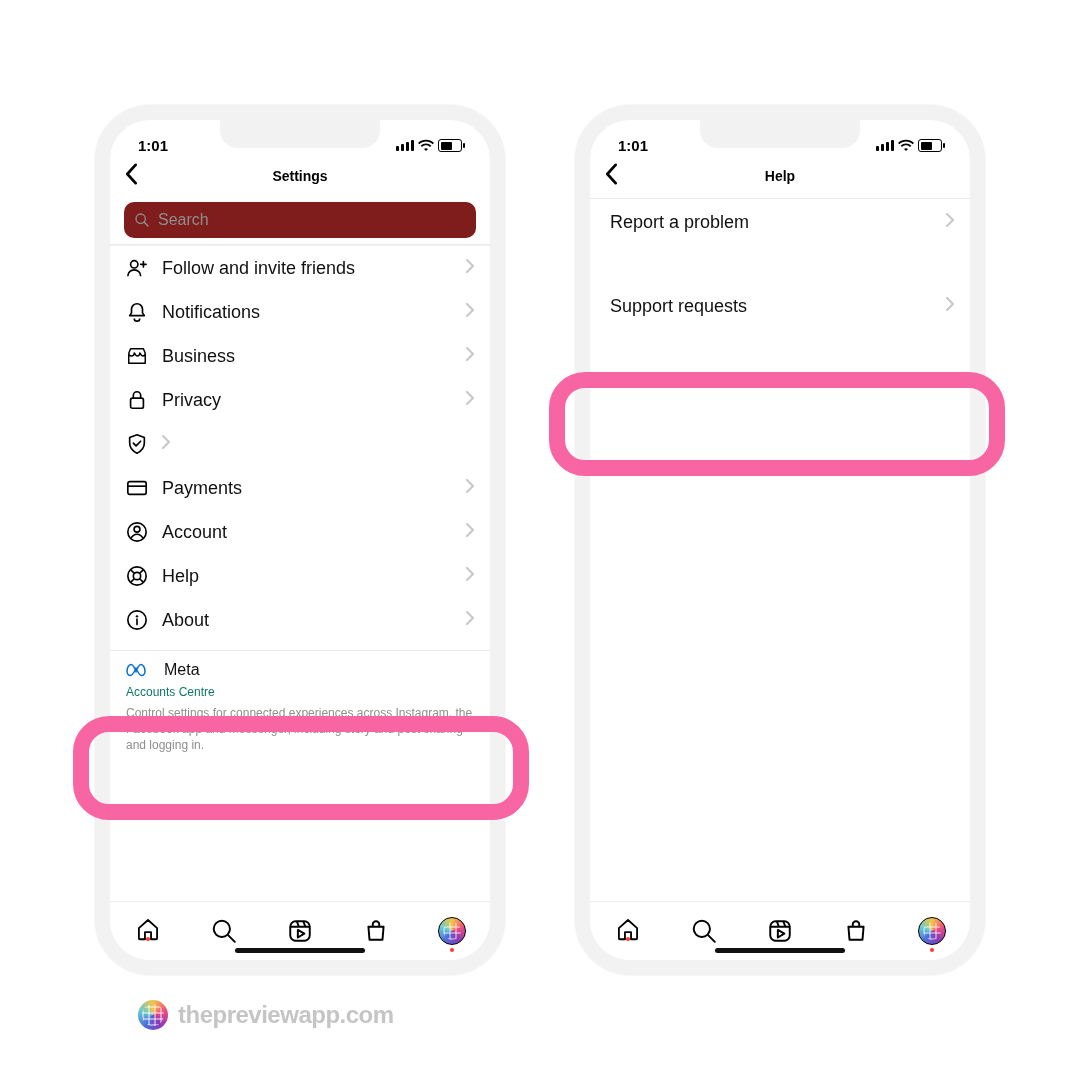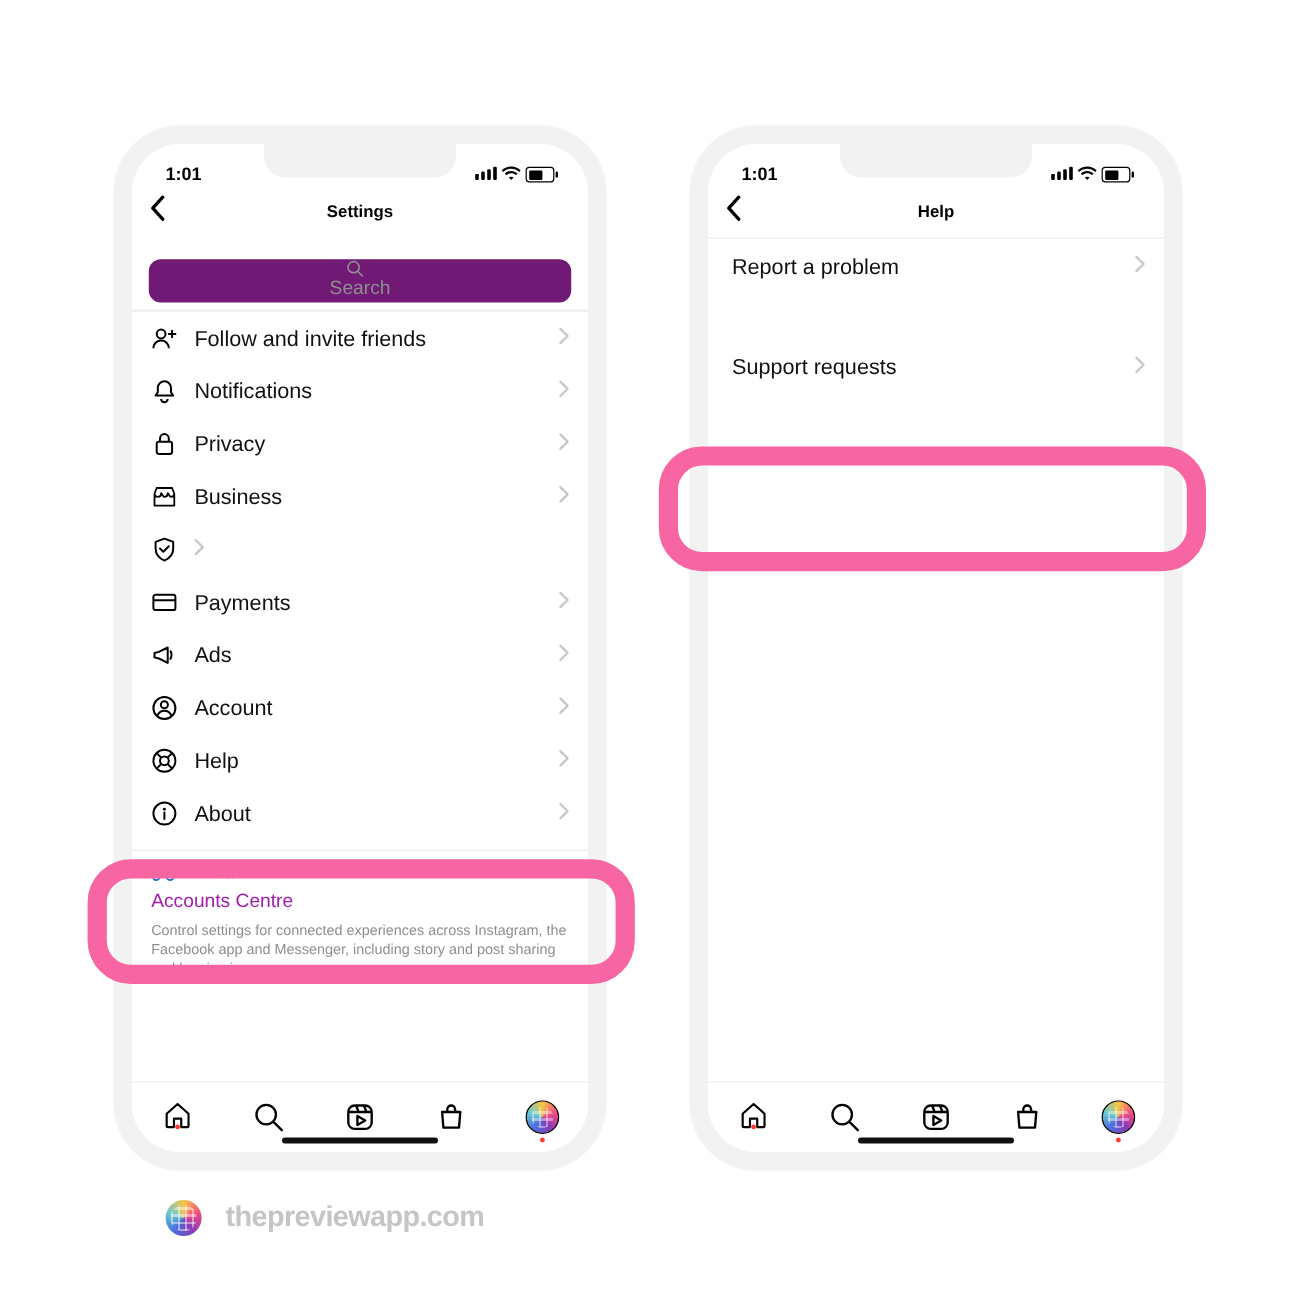--- a/index.html
+++ b/index.html
@@ -16,46 +16,46 @@
   .bars span:nth-child(2){height:7px;}
   .bars span:nth-child(3){height:9px;}
   .bars span:nth-child(4){height:11px;}
   .wifi{display:inline-block;}
   .battery{width:22px;height:11px;border:1.5px solid #000;border-radius:3px;position:relative;}
   .battery:after{content:"";position:absolute;right:-4px;top:2.5px;width:2.5px;height:5px;background:#000;border-radius:2px;}
   .battery-fill{position:absolute;left:1.5px;top:1.5px;bottom:1.5px;width:11px;background:#000;border-radius:1px;}
   .nav-header{position:relative;height:44px;display:flex;align-items:center;justify-content:center;}
   .nav-title{font-weight:600;font-size:14px;}
   .back-chevron{position:absolute;left:14px;top:50%;transform:translateY(-50%);}
-  .search-bar{margin:18px 14px 4px;height:36px;background:#701a75;border-radius:10px;display:flex;align-items:center;padding:0 10px;color:#8e8e8e;font-size:16px;flex-direction:column;}
+  .search-bar{margin:4px 14px 4px;height:36px;background:#7f1d1d;border-radius:10px;display:flex;align-items:center;padding:0 10px;color:#8e8e8e;font-size:16px;}
   .search-bar svg{flex:none;margin-right:8px;}
   .list{border-top:1px solid #f0f0f0;}
   .row{height:44px;display:flex;align-items:center;padding:0 16px;position:relative;}
   .row + .row{}
   .row-icon{width:22px;height:22px;margin-right:14px;flex:none;display:flex;align-items:center;justify-content:center;}
   .row-label{font-size:18px;flex:1;color:#111;}
   .chev{color:#c7c7cc;}
   .meta-block{padding:10px 16px 14px;}
   .meta-logo{display:flex;align-items:center;gap:18px;color:#0b6ec8;font-weight:500;}
   .meta-label{color:#111;font-weight:500;}
-  .accounts-centre{color:#a21caf;font-size:16px;margin-top:6px;}
+  .accounts-centre{color:#0f766e;font-size:12px;margin-top:6px;}
   .meta-desc{color:#8e8e8e;font-size:12px;line-height:1.35;margin-top:6px;}
   .tab-bar{position:absolute;bottom:0;left:0;right:0;height:58px;border-top:1px solid #eee;display:flex;align-items:center;justify-content:space-around;background:#fff;}
   .tab-bar .tab{width:28px;height:28px;display:flex;align-items:center;justify-content:center;}
   .home-dot{width:4px;height:4px;border-radius:50%;background:#ff3b30;position:relative;top:-4px;}
   .avatar-tab{width:26px;height:26px;border-radius:50%;background:conic-gradient(#f5c543,#ef4a81,#8a3ab9,#4b6edb,#69c9d0,#f5c543);border:1.5px solid #000;position:relative;}
   .avatar-tab:after{content:"";position:absolute;inset:4px;background:repeating-linear-gradient(0deg,rgba(255,255,255,0.4) 0 2px,transparent 2px 6px),repeating-linear-gradient(90deg,rgba(255,255,255,0.4) 0 2px,transparent 2px 6px);border-radius:50%;}
   .avatar-dot{position:absolute;left:50%;transform:translateX(-50%);bottom:-7px;width:4px;height:4px;background:#ff3b30;border-radius:50%;}
   .home-indicator{position:absolute;bottom:7px;left:50%;transform:translateX(-50%);width:130px;height:5px;background:#111;border-radius:3px;}
   .help-list .row{height:46px;padding:0 16px 0 20px;}
   .help-sep{height:38px;}
   .pink-highlight{position:absolute;border:16px solid #f765a3;border-radius:36px;pointer-events:none;}
   .pink1{left:73px;top:716px;width:424px;height:72px;}
   .pink2{left:549px;top:372px;width:424px;height:72px;}
-  .watermark{position:absolute;left:138px;top:1000px;display:flex;align-items:center;gap:20px;color:#c5c5c5;font-weight:700;font-size:24px;letter-spacing:-0.5px;justify-content:center;}
+  .watermark{position:absolute;left:138px;top:1000px;display:flex;align-items:center;gap:10px;color:#c5c5c5;font-weight:700;font-size:24px;letter-spacing:-0.5px;justify-content:center;}
   .wm-logo{width:30px;height:30px;border-radius:50%;background:conic-gradient(#f5c543,#ef4a81,#8a3ab9,#4b6edb,#69c9d0,#f5c543);position:relative;}
   .wm-logo:after{content:"";position:absolute;inset:4px;background:repeating-linear-gradient(0deg,rgba(255,255,255,0.45) 0 2px,transparent 2px 6px),repeating-linear-gradient(90deg,rgba(255,255,255,0.45) 0 2px,transparent 2px 6px);border-radius:50%;}
   .list .row:after{content:"";position:absolute;left:16px;right:0;bottom:0;height:1px;}
   .section-divider{height:1px;background:#eaeaea;margin:0;}
   .settings-top-border{border-top:1px solid #eaeaea;margin-top:6px}
 </style>
 </head>
 <body>
 
 <div class="stage">
@@ -115,70 +115,59 @@
               </svg>
           </span>
           <span class="row-label">Notifications</span>
           <span class="chev"><svg width="8" height="14" viewBox="0 0 8 14">
                 <path d="M1 1l6 6-6 6" stroke="#c7c7cc" stroke-width="2" fill="none" stroke-linecap="round"></path>
               </svg></span>
         </div>
         <div class="row">
           <span class="row-icon">
             <svg width="22" height="22" viewBox="0 0 24 24">
+                <path d="M3 9l2-5h14l2 5M3 9v11h18V9M3 9c0 1.7 1.3 3 3 3s3-1.3 3-3 1.3 3 3 3 3-1.3 3-3 1.3 3 3 3 3-1.3 3-3" fill="none" stroke="#000" stroke-width="1.6" stroke-linejoin="round"></path>
+              </svg>
+          </span>
+          <span class="row-label">Business</span>
+          <span class="chev"><svg width="8" height="14" viewBox="0 0 8 14">
+                <path d="M1 1l6 6-6 6" stroke="#c7c7cc" stroke-width="2" fill="none" stroke-linecap="round"></path>
+              </svg></span>
+        </div>
+        <div class="row">
+          <span class="row-icon">
+            <svg width="22" height="22" viewBox="0 0 24 24">
                 <rect x="5" y="10" width="14" height="11" rx="2" fill="none" stroke="#000" stroke-width="1.8"></rect>
                 <path d="M8 10V7a4 4 0 0 1 8 0v3" fill="none" stroke="#000" stroke-width="1.8"></path>
               </svg>
           </span>
           <span class="row-label">Privacy</span>
           <span class="chev"><svg width="8" height="14" viewBox="0 0 8 14">
                 <path d="M1 1l6 6-6 6" stroke="#c7c7cc" stroke-width="2" fill="none" stroke-linecap="round"></path>
               </svg></span>
         </div>
         <div class="row">
           <span class="row-icon">
             <svg width="22" height="22" viewBox="0 0 24 24">
-                <path d="M3 9l2-5h14l2 5M3 9v11h18V9M3 9c0 1.7 1.3 3 3 3s3-1.3 3-3 1.3 3 3 3 3-1.3 3-3 1.3 3 3 3 3-1.3 3-3" fill="none" stroke="#000" stroke-width="1.6" stroke-linejoin="round"></path>
-              </svg>
-          </span>
-          <span class="row-label">Business</span>
-          <span class="chev"><svg width="8" height="14" viewBox="0 0 8 14">
-                <path d="M1 1l6 6-6 6" stroke="#c7c7cc" stroke-width="2" fill="none" stroke-linecap="round"></path>
-              </svg></span>
-        </div>
-        <div class="row">
-          <span class="row-icon">
-            <svg width="22" height="22" viewBox="0 0 24 24">
                 <path d="M12 2l8 3v6c0 5-3.5 9-8 11-4.5-2-8-6-8-11V5l8-3z" fill="none" stroke="#000" stroke-width="1.8" stroke-linejoin="round"></path>
                 <path d="M8 11l3 3 5-5" fill="none" stroke="#000" stroke-width="1.8" stroke-linecap="round" stroke-linejoin="round"></path>
               </svg>
           </span>
           <span class="chev"><svg width="8" height="14" viewBox="0 0 8 14">
                 <path d="M1 1l6 6-6 6" stroke="#c7c7cc" stroke-width="2" fill="none" stroke-linecap="round"></path>
               </svg></span>
         </div>
         <div class="row">
           <span class="row-icon">
             <svg width="22" height="22" viewBox="0 0 24 24">
                 <rect x="2" y="5" width="20" height="14" rx="2" fill="none" stroke="#000" stroke-width="1.8"></rect>
                 <line x1="2" y1="10" x2="22" y2="10" stroke="#000" stroke-width="1.8"></line>
               </svg>
           </span>
           <span class="row-label">Payments</span>
-          <span class="chev"><svg width="8" height="14" viewBox="0 0 8 14">
-                <path d="M1 1l6 6-6 6" stroke="#c7c7cc" stroke-width="2" fill="none" stroke-linecap="round"></path>
-              </svg></span>
-        </div>
-        <div class="row">
-          <span class="row-icon">
-            <svg width="22" height="22" viewBox="0 0 24 24">
-                <path d="M3 10v4l4 1 8 4V5l-8 4-4 1zM17 8c2 1 2 6 0 8" fill="none" stroke="#000" stroke-width="1.8" stroke-linejoin="round"></path>
-              </svg>
-          </span>
-          <span class="row-label">Ads</span>
           <span class="chev"><svg width="8" height="14" viewBox="0 0 8 14">
                 <path d="M1 1l6 6-6 6" stroke="#c7c7cc" stroke-width="2" fill="none" stroke-linecap="round"></path>
               </svg></span>
         </div>
         <div class="row">
           <span class="row-icon">
             <svg width="22" height="22" viewBox="0 0 24 24">
                 <circle cx="12" cy="12" r="10" fill="none" stroke="#000" stroke-width="1.8"></circle>
                 <circle cx="12" cy="9" r="3.2" fill="none" stroke="#000" stroke-width="1.8"></circle>
                 <path d="M5.5 19c1.5-3 4-4.5 6.5-4.5s5 1.5 6.5 4.5" fill="none" stroke="#000" stroke-width="1.8"></path>

